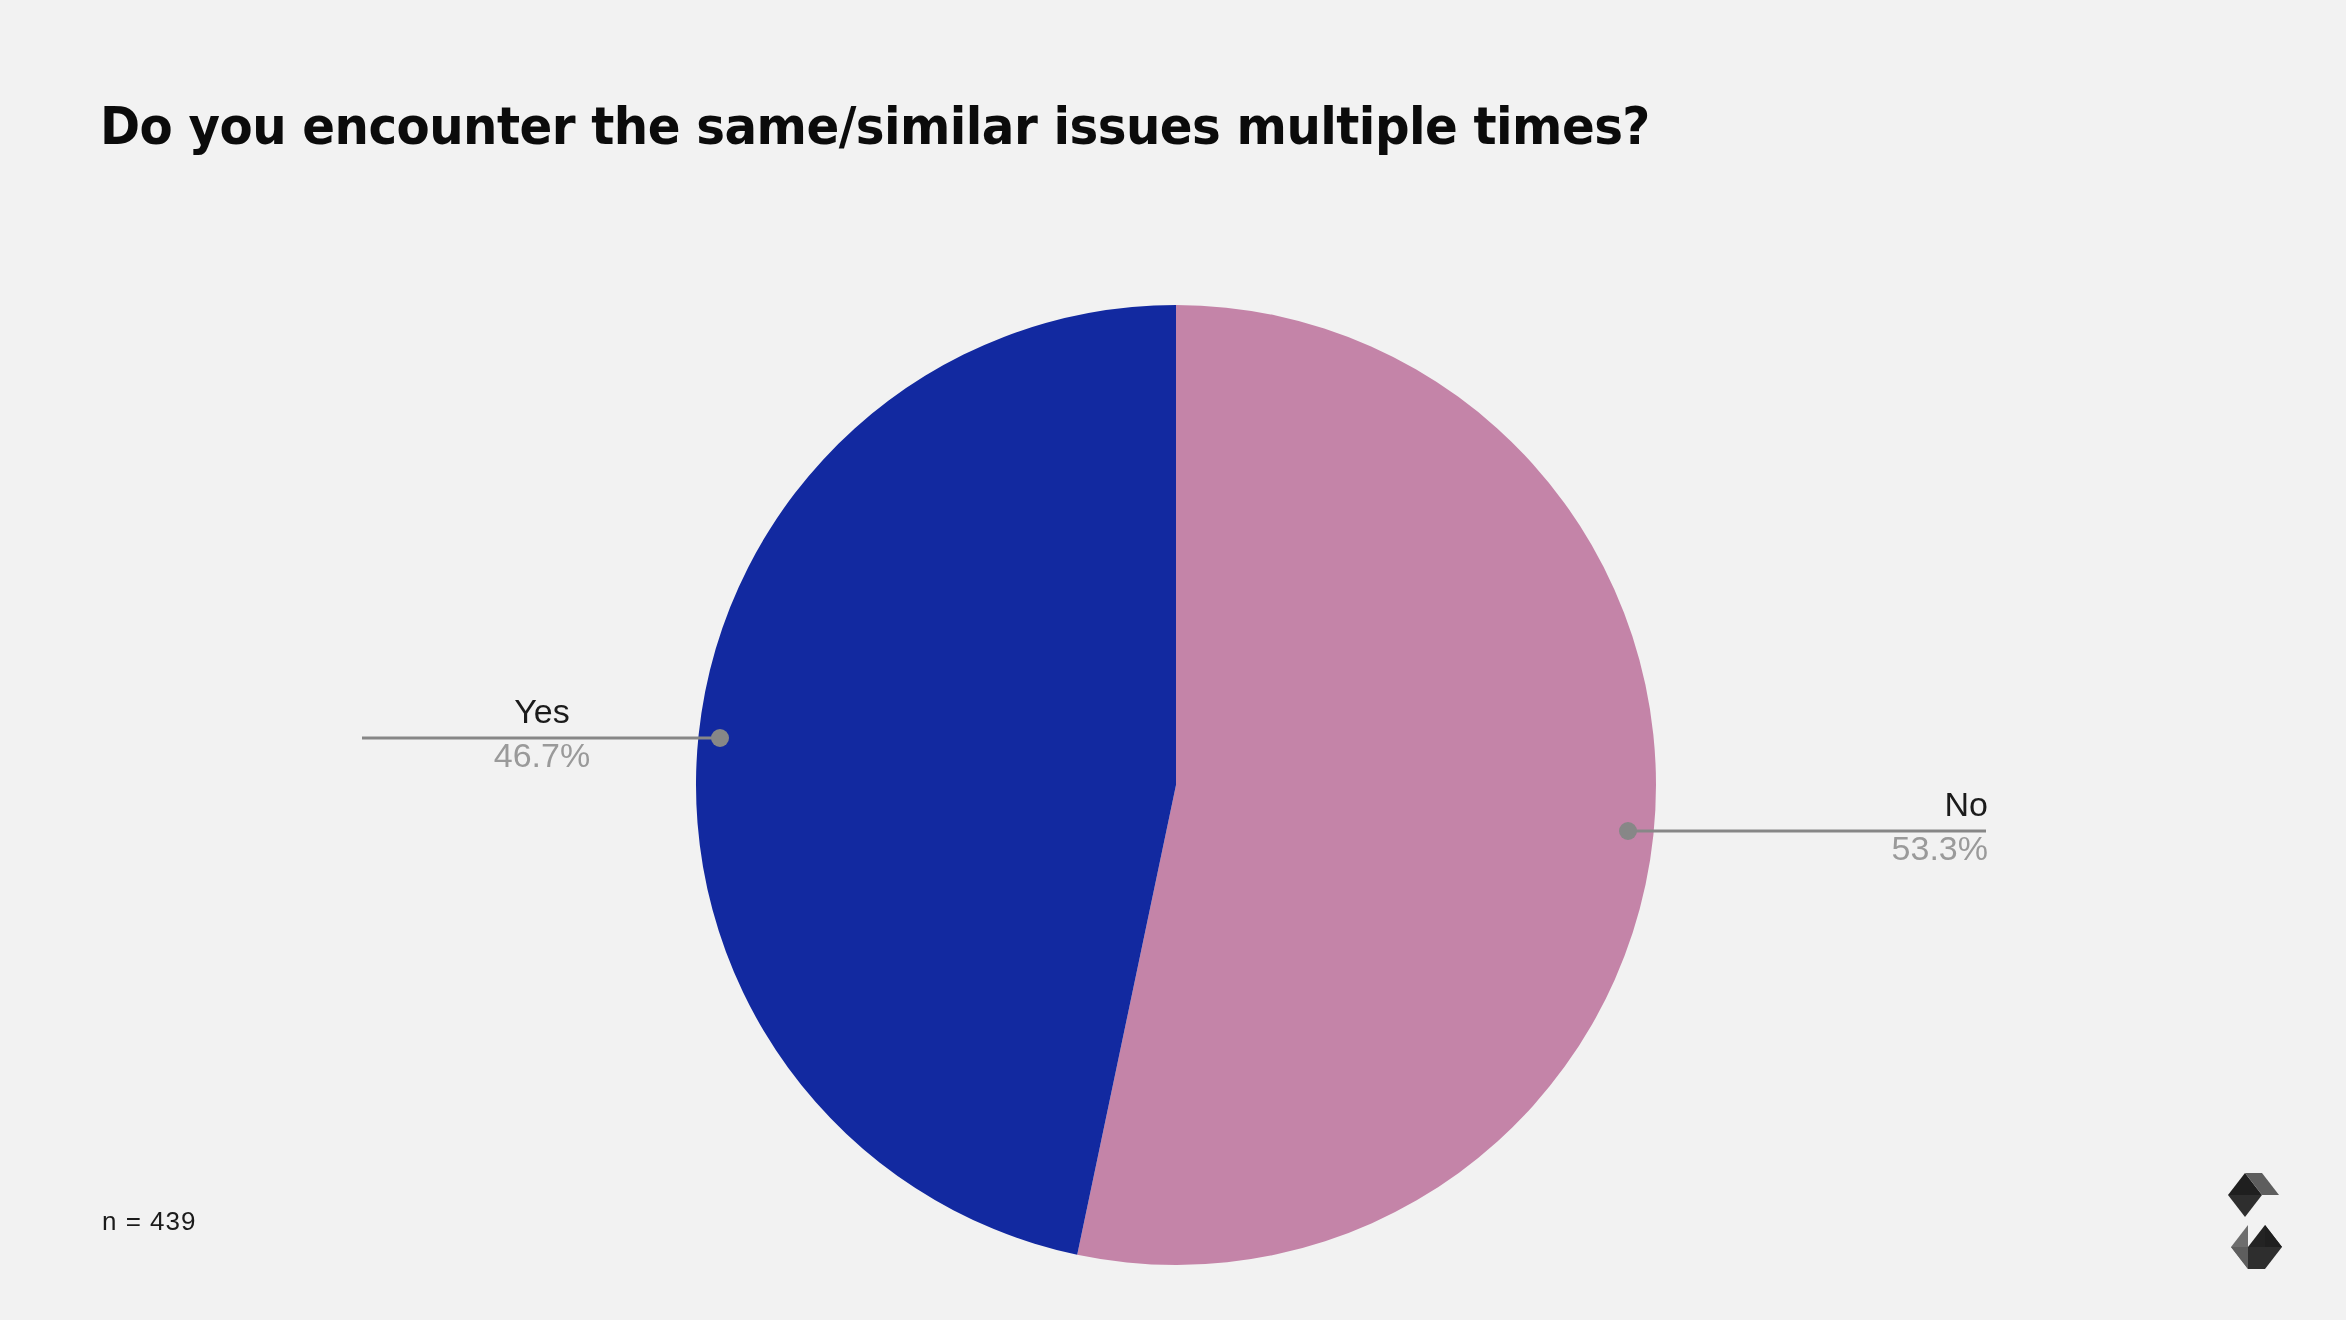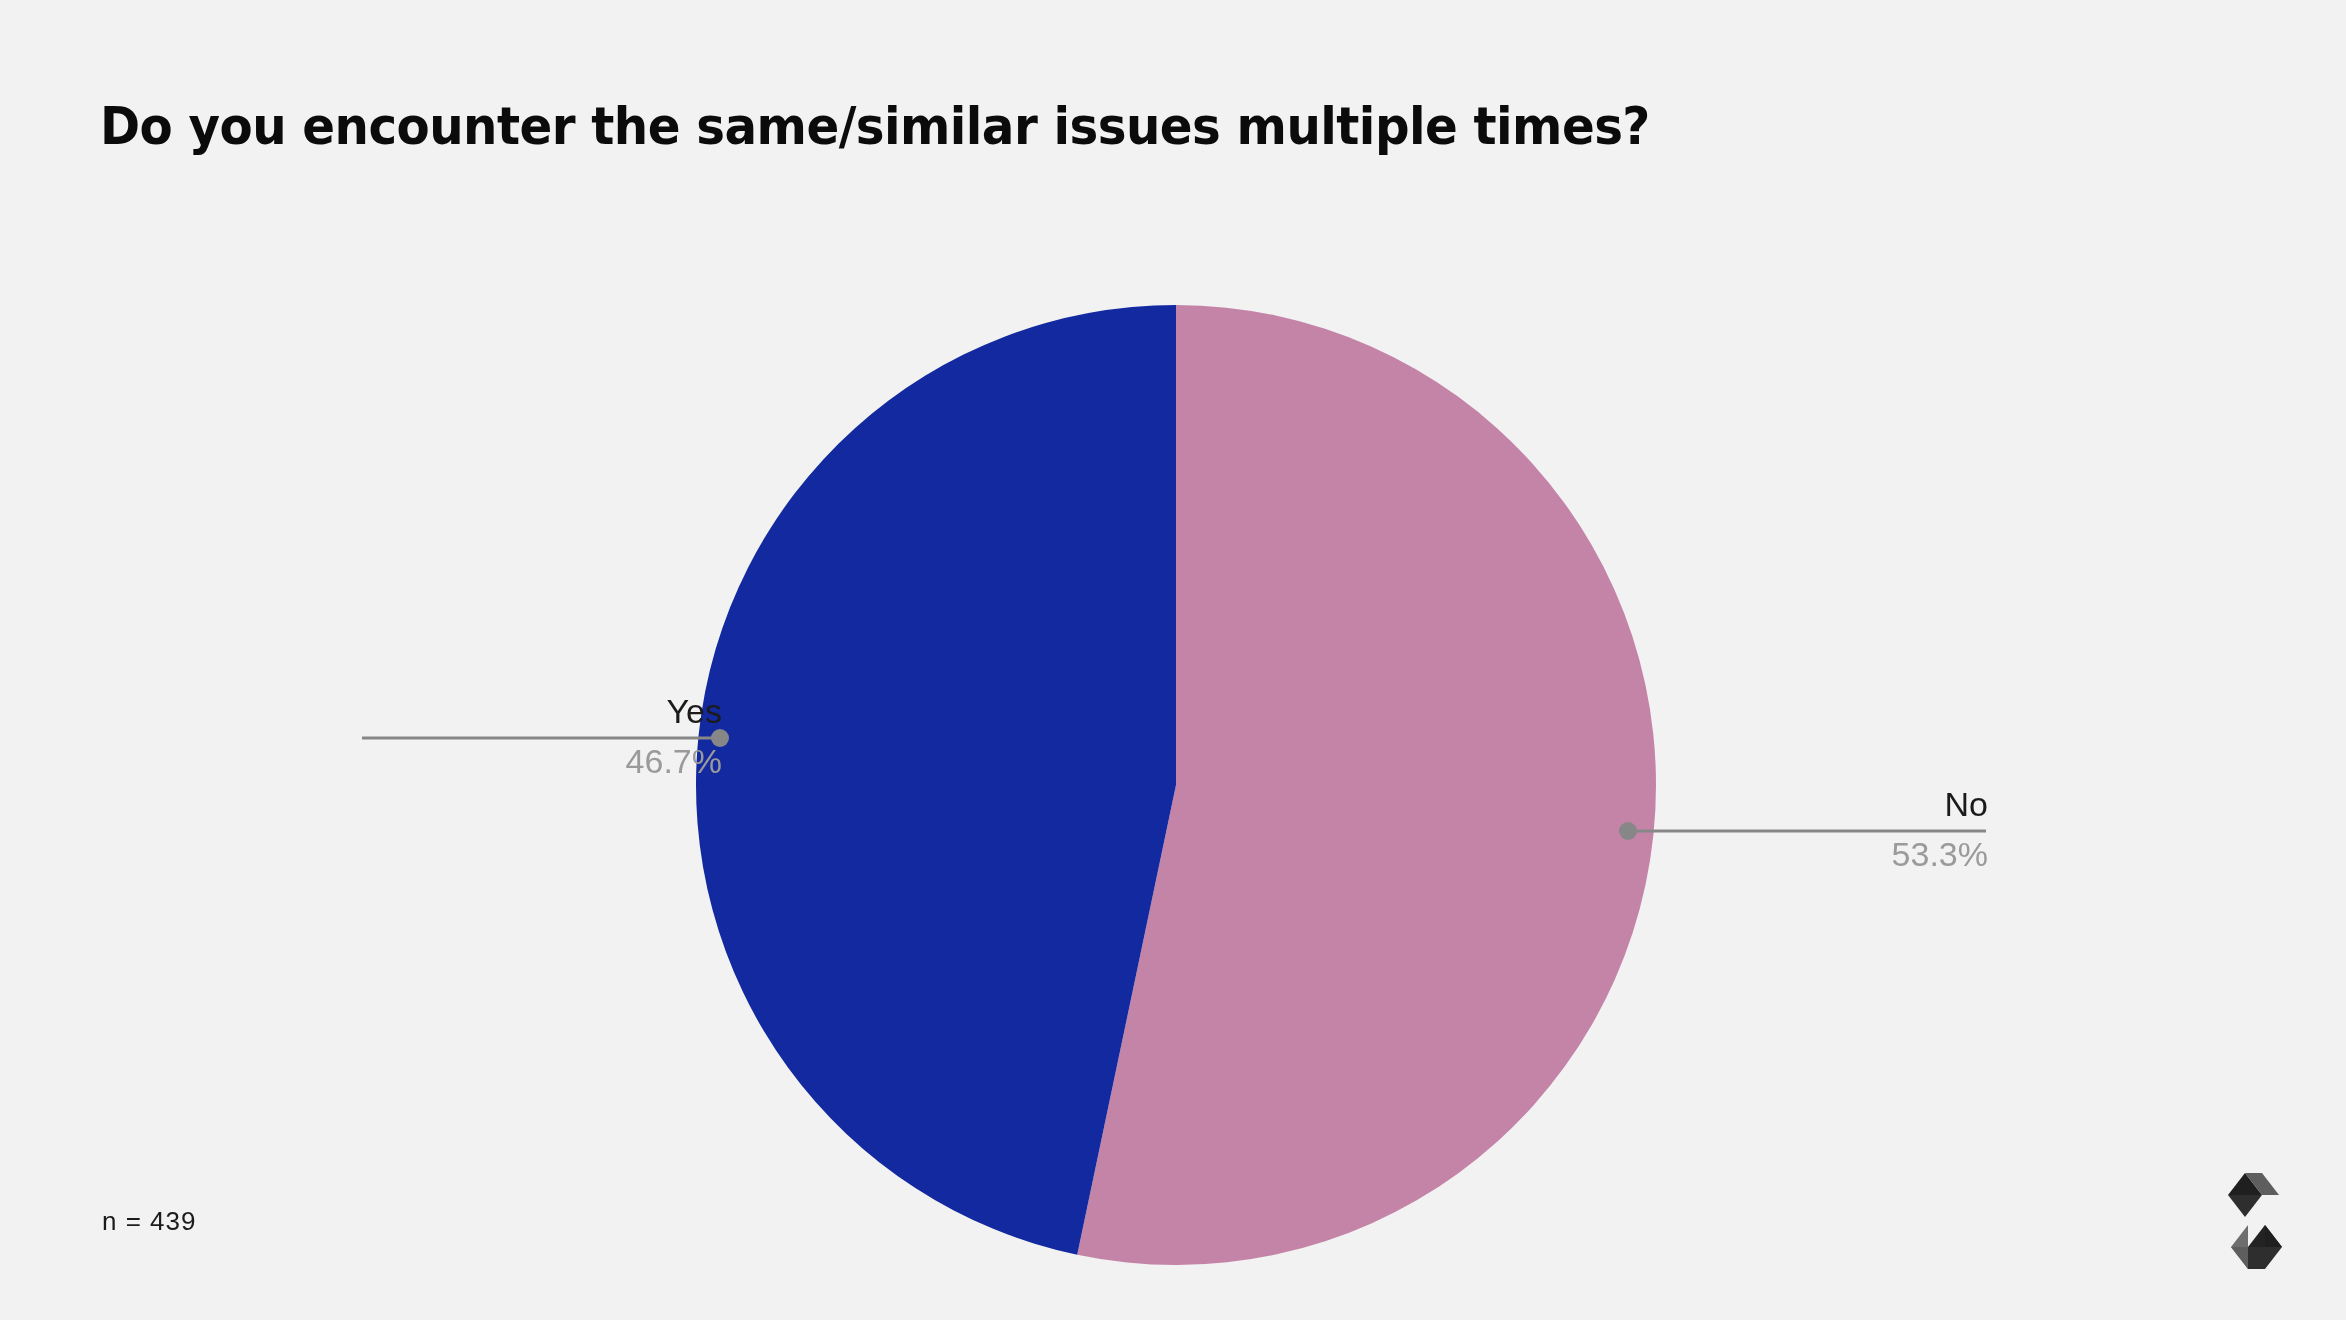--- a/index.html
+++ b/index.html
@@ -59,27 +59,27 @@
   .leader-label .cat {
     font-size: 34px;
     color: #1b1b1b;
     display: block;
     margin-bottom: 10px;
   }
   .leader-label .pct {
     font-size: 34px;
     color: #9a9a9a;
     display: block;
-    margin-top: 16px;
+    margin-top: 10px;
   }
 
   #label-yes {
     left: 362px;
     top: 694px;
-    text-align: right;
+    text-align: center;
     width: 360px;
   }
   #label-no {
     left: 1628px;
     top: 787px;
     text-align: right;
     width: 360px;
   }
 
   

